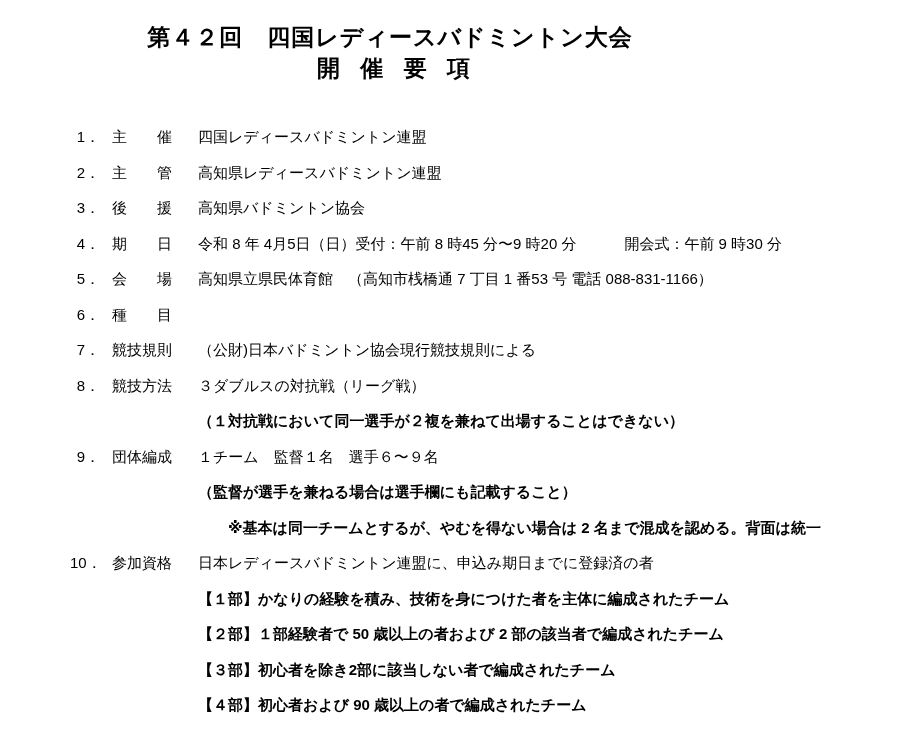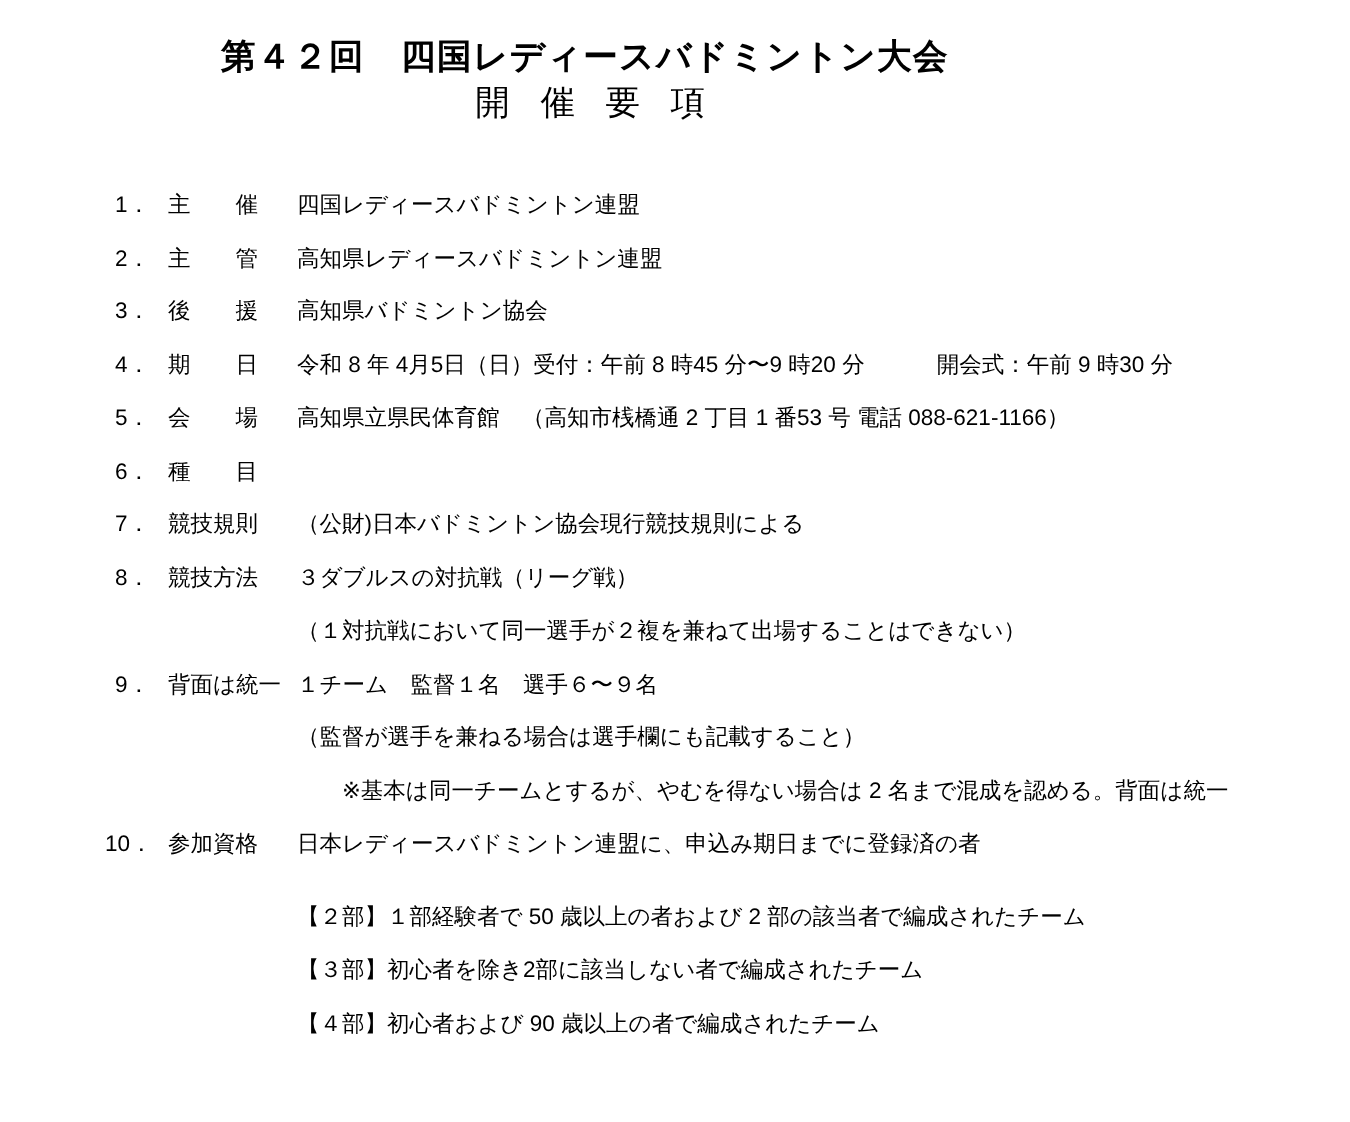--- a/index.html
+++ b/index.html
@@ -26,21 +26,21 @@
     padding-top: 22px;
   }
   .title-line1 {
     font-size: 23px;
     font-weight: bold;
     letter-spacing: 1px;
     line-height: 1.35;
   }
   .title-line2 {
     font-size: 23px;
-    font-weight: normal;
+    font-weight: bold;
     letter-spacing: 7px;
     line-height: 1.35;
     padding-left: 14px;
   }
   .body-block {
     margin-top: 42px;
     padding-left: 70px;
     padding-right: 20px;
   }
   .row {
@@ -83,20 +83,21 @@
     flex: 0 0 128px;
     width: 128px;
   }
   .subrow .pad.wide {
     flex: 0 0 158px;
     width: 158px;
   }
   .subrow .text {
     flex: 1 1 auto;
     white-space: nowrap;
+    font-weight: bold;
   }
 </style>
 </head>
 <body>
 
 <div class="page">
 
   <div class="title-block">
     <div class="title-line1">第４２回　四国レディースバドミントン大会</div>
     <div class="title-line2">開 催 要 項</div>
@@ -124,21 +125,21 @@
 
     <div class="row">
       <span class="num">4．</span>
       <span class="label">期　　日</span>
       <span class="value"><span>令和 8 年 4月5日（日）受付：午前 8 時45 分〜9 時20 分</span><span class="gap"></span><span>開会式：午前 9 時30 分</span></span>
     </div>
 
     <div class="row">
       <span class="num">5．</span>
       <span class="label">会　　場</span>
-      <span class="value">高知県立県民体育館　（高知市桟橋通 2 丁目 1 番53 号 電話 088-621-1166）</span>
+      <span class="value">高知県立県民体育館　（高知市桟橋通 7 丁目 1 番53 号 電話 088-831-1166）</span>
     </div>
 
     <div class="row">
       <span class="num">6．</span>
       <span class="label">種　　目</span>
     </div>
 
     <div class="row">
       <span class="num">7．</span>
       <span class="label">競技規則</span>
@@ -151,21 +152,21 @@
       <span class="value">３ダブルスの対抗戦（リーグ戦）</span>
     </div>
 
     <div class="subrow">
       <span class="pad"></span>
       <span class="text">（１対抗戦において同一選手が２複を兼ねて出場することはできない）</span>
     </div>
 
     <div class="row">
       <span class="num">9．</span>
-      <span class="label">背面は統一</span>
+      <span class="label">団体編成</span>
       <span class="value">１チーム　監督１名　選手６〜９名</span>
     </div>
 
     <div class="subrow">
       <span class="pad"></span>
       <span class="text">（監督が選手を兼ねる場合は選手欄にも記載すること）</span>
     </div>
 
     <div class="subrow">
       <span class="pad wide"></span>
@@ -173,20 +174,21 @@
     </div>
 
     <div class="row">
       <span class="num">10．</span>
       <span class="label">参加資格</span>
       <span class="value">日本レディースバドミントン連盟に、申込み期日までに登録済の者</span>
     </div>
 
     <div class="subrow">
       <span class="pad"></span>
+      <span class="text">【１部】かなりの経験を積み、技術を身につけた者を主体に編成されたチーム</span>
     </div>
 
     <div class="subrow">
       <span class="pad"></span>
       <span class="text">【２部】１部経験者で 50 歳以上の者および 2 部の該当者で編成されたチーム</span>
     </div>
 
     <div class="subrow">
       <span class="pad"></span>
       <span class="text">【３部】初心者を除き2部に該当しない者で編成されたチーム</span>

